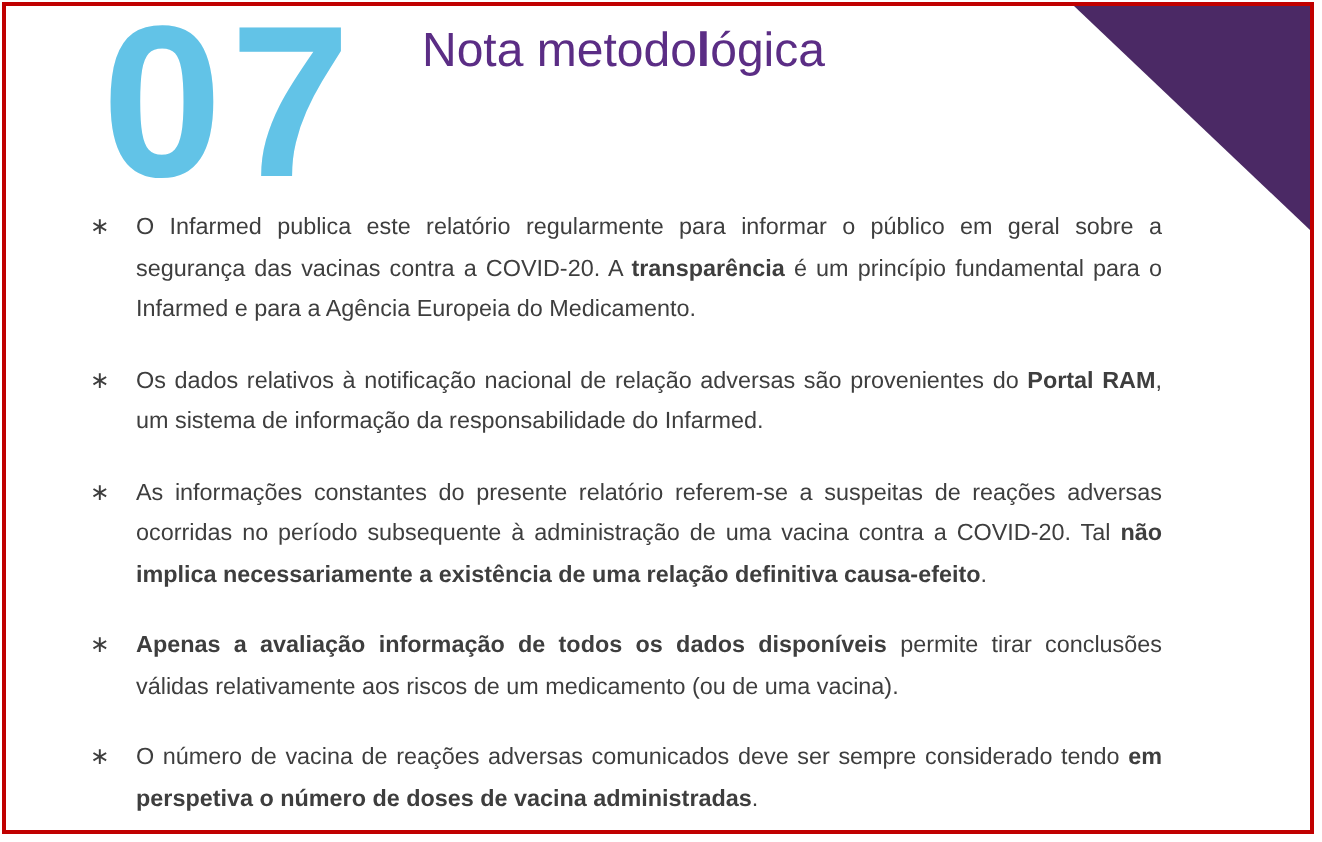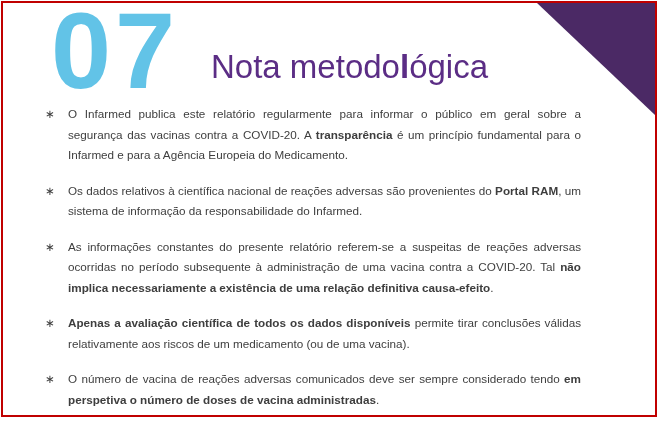--- a/index.html
+++ b/index.html
@@ -18,24 +18,23 @@
     overflow:hidden;
   }
   .page-number {
     position:absolute; left:48px; top:-6px;
     font-size:108px; font-weight:bold; line-height:1.0;
     letter-spacing:4px;
     color:var(--number-blue, #62C3E7);
   }
   .page-title {
     position:absolute; left:208px; top:9px;
-    font-size:33px; font-weight:400; line-height:1.15;
+    font-size:24px; font-weight:400; line-height:1.15;
     color:var(--title-purple, #5B2D85);
     white-space:nowrap;
-    margin-top:36px;
   }
   .page-title .b { font-weight:bold; }
   .corner-triangle {
     position:absolute; top:0; right:0;
     width:118px; height:112px;
     background:var(--triangle-purple, #4B2965);
     clip-path:polygon(0 0, 100% 0, 100% 100%);
   }
   .content {
     position:absolute; left:42px; top:101px;
@@ -63,29 +62,29 @@
     <div class="page-number">07</div>
     <h1 class="page-title"><span>Nota metodo</span><span class="b">l</span><span>ógica</span></h1>
     <div class="corner-triangle"></div>
     <div class="content">
         <div class="bullet">
           <span class="marker">∗</span>
           <p class="text"><span>O Infarmed publica este relatório regularmente para informar o público em geral sobre a segurança das vacinas contra a COVID-20. A </span><span class="b">transparência</span><span> é um princípio fundamental para o Infarmed e para a Agência Europeia do Medicamento.</span></p>
         </div>
         <div class="bullet">
           <span class="marker">∗</span>
-          <p class="text"><span>Os dados relativos à científica nacional de reações adversas são provenientes do </span><span class="b">Portal RAM</span><span>, um sistema de informação da responsabilidade do Infarmed.</span></p>
+          <p class="text"><span>Os dados relativos à notificação nacional de relação adversas são provenientes do </span><span class="b">Portal RAM</span><span>, um sistema de informação da responsabilidade do Infarmed.</span></p>
         </div>
         <div class="bullet">
           <span class="marker">∗</span>
           <p class="text"><span>As informações constantes do presente relatório referem-se a suspeitas de reações adversas ocorridas no período subsequente à administração de uma vacina contra a COVID-20. Tal </span><span class="b">não implica necessariamente a existência de uma relação definitiva causa-efeito</span><span>.</span></p>
         </div>
         <div class="bullet">
           <span class="marker">∗</span>
-          <p class="text"><span class="b">Apenas a avaliação científica de todos os dados disponíveis</span><span> permite tirar conclusões válidas relativamente aos riscos de um medicamento (ou de uma vacina).</span></p>
+          <p class="text"><span class="b">Apenas a avaliação informação de todos os dados disponíveis</span><span> permite tirar conclusões válidas relativamente aos riscos de um medicamento (ou de uma vacina).</span></p>
         </div>
         <div class="bullet">
           <span class="marker">∗</span>
           <p class="text"><span>O número de vacina de reações adversas comunicados deve ser sempre considerado tendo </span><span class="b">em perspetiva o número de doses de vacina administradas</span><span>.</span></p>
         </div>
       </div>
   </div>
 </div>
 
 </body></html>

